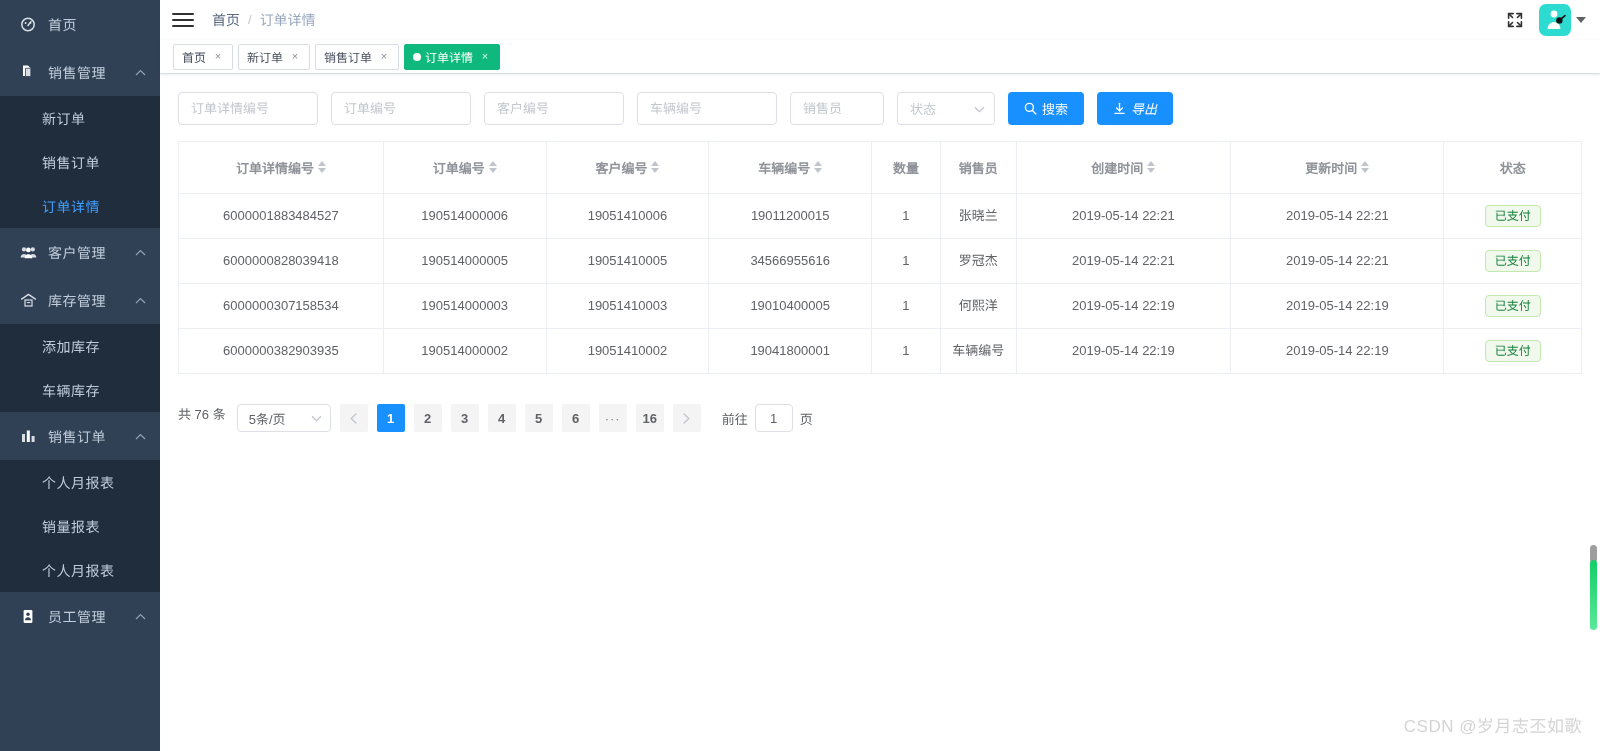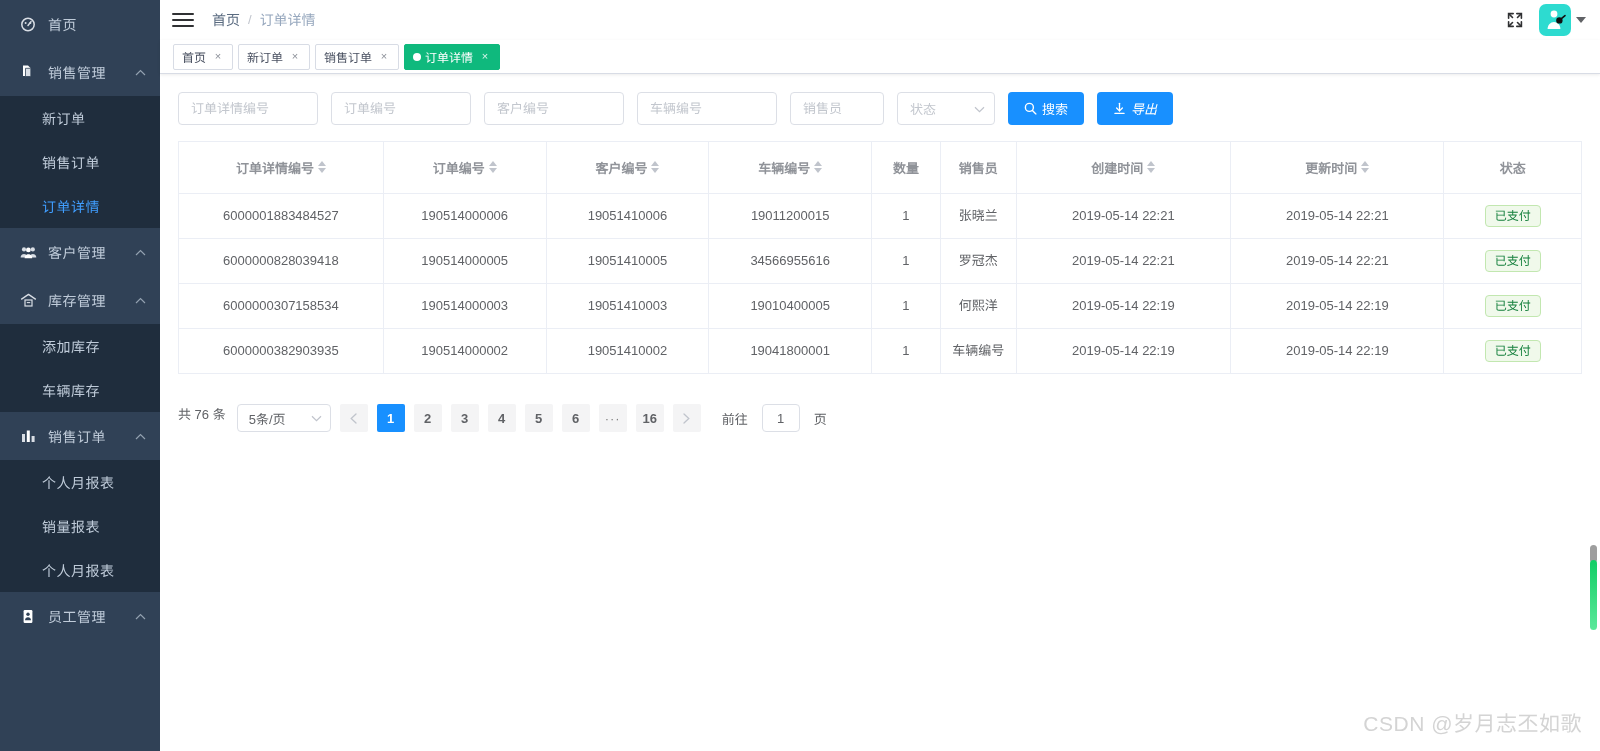--- a/index.html
+++ b/index.html
@@ -201,42 +201,42 @@
   .pg-sizes .sel-arrow { margin-left: auto; color: #c0c4cc; font-size: 11px; }
   .pg-btn {
     min-width: 28px; height: 28px; padding: 0 5px;
     background: #f4f4f5; border-radius: 2px; color: #606266;
     display: inline-flex; align-items: center; justify-content: center;
     font-size: 13px; cursor: pointer; font-weight: bold;
   }
   .pg-btn.arrow { color: #c0c4cc; font-weight: normal; }
   .pg-btn.active { background: #1890ff; color: #fff; }
   .pg-btn.dots { font-weight: normal; letter-spacing: 1px; color: #808080; }
-  .pg-jump { display: flex; align-items: center; gap: 14px; margin-left: 12px; color: #606266; }
+  .pg-jump { display: flex; align-items: center; gap: 7px; margin-left: 12px; color: #606266; }
   .pg-jump-input {
     width: 38px; height: 28px; border: 1px solid #dcdfe6; border-radius: 4px;
     text-align: center; font-size: 13px; color: #606266; outline: none;
     font-family: inherit; background: #fff;
   }
 
   
   #scrollbar-track {
     position: absolute; right: 3px; top: 560px;
     width: 7px; height: 70px; border-radius: 4px;
     background: linear-gradient(180deg,#13ce66 0%, #5be89a 100%);
   }
   #scrollbar-cap {
     position: absolute; right: 3px; top: 545px;
     width: 7px; height: 18px; border-radius: 4px; background: #9e9e9e;
   }
 
   
   #watermark {
     position: absolute; right: 18px; bottom: 14px;
-    font-size: 21px; color: #d4d4d4; letter-spacing: .5px;
+    font-size: 17px; color: #d4d4d4; letter-spacing: .5px;
     pointer-events: none; user-select: none; margin-top: 41px;
   }
 </style>
 </head>
 <body>
 
 <div id="app">
 
   <nav id="sidebar">
 

